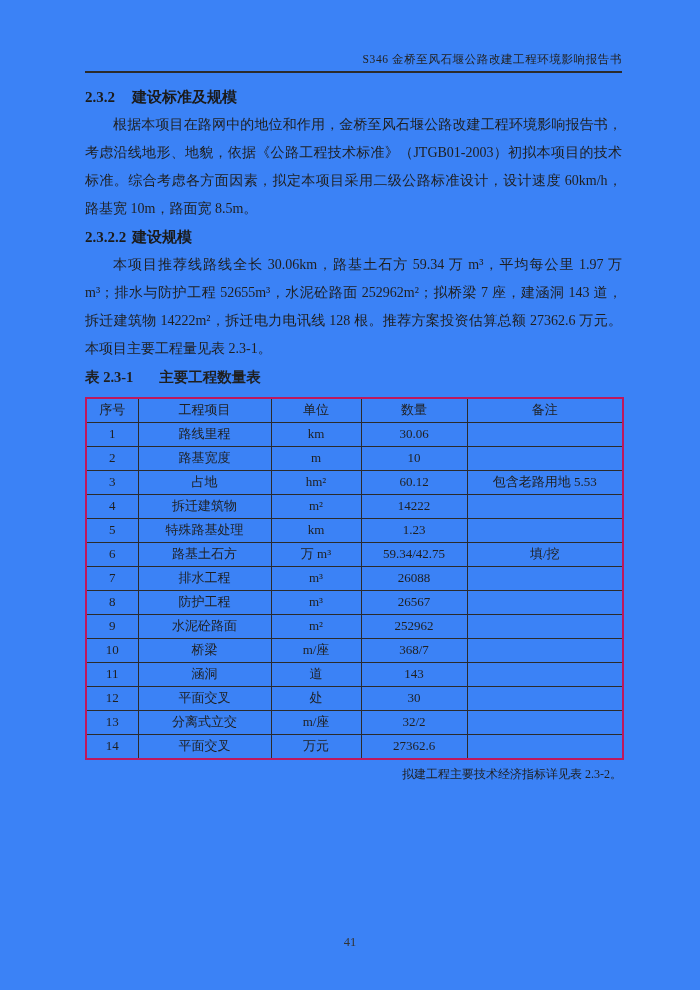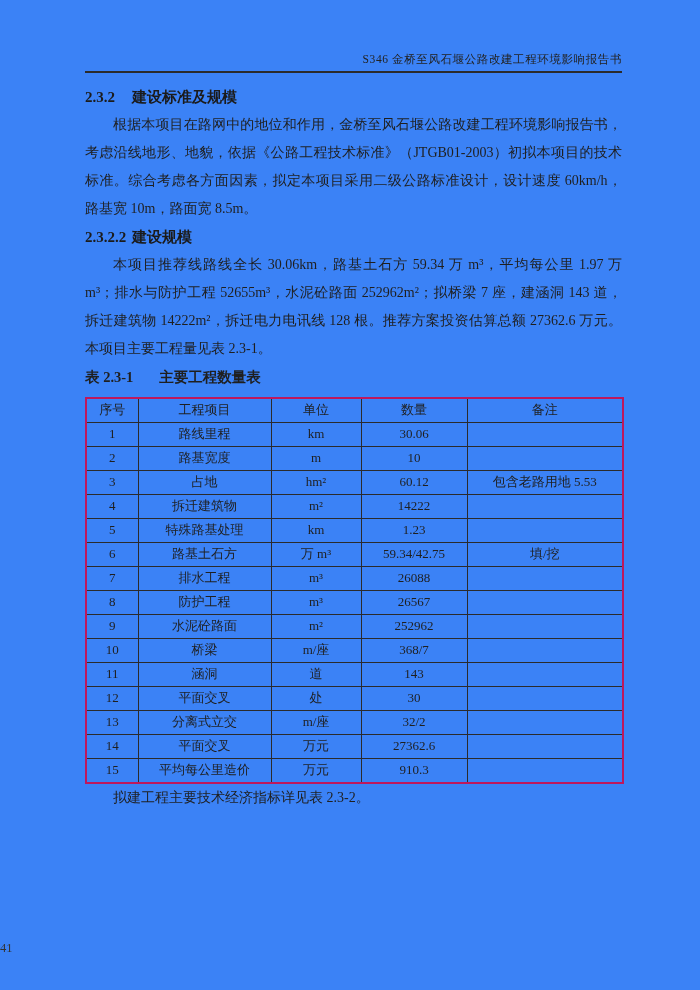--- a/index.html
+++ b/index.html
@@ -66,30 +66,31 @@
     height: 23px;
     padding: 0 2px;
     line-height: 1.15;
     overflow: hidden;
     white-space: nowrap;
   }
   .after-table { margin-top: 14px; }
   .para-single {
     height: 28px;
     line-height: 28px;
-    font-size: 14px;
+    font-size: 12px;
     text-indent: 2em;
     white-space: nowrap;
+    text-align: right;
   }
   .page-number {
     position: absolute;
-    bottom: 34px;
+    bottom: 40px;
     left: 0;
     right: 0;
-    text-align: left;
+    text-align: center;
     font-size: 12.5px;
     color: #333;
   }
 </style>
 </head>
 <body>
 
 <div class="page">
 
   <div class="doc-header">
@@ -234,27 +235,20 @@
           <td>32/2</td>
           <td></td>
         </tr>
           <tr>
           <td>14</td>
           <td>平面交叉</td>
           <td>万元</td>
           <td>27362.6</td>
           <td></td>
         </tr>
-          <tr>
-          <td>15</td>
-          <td>平均每公里造价</td>
-          <td>万元</td>
-          <td>910.3</td>
-          <td></td>
-        </tr>
         </tbody>
     </table>
 
 
     <div class="para-single">拟建工程主要技术经济指标详见表 2.3-2。</div>
 
   </div>
 
   <div class="page-number">41</div>
 

